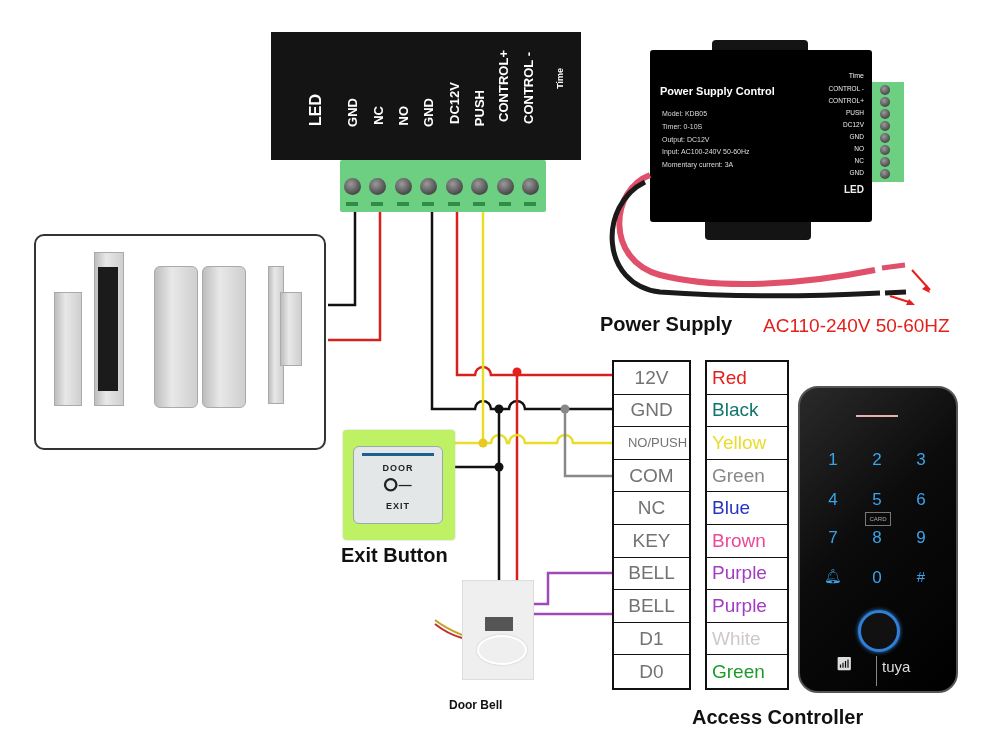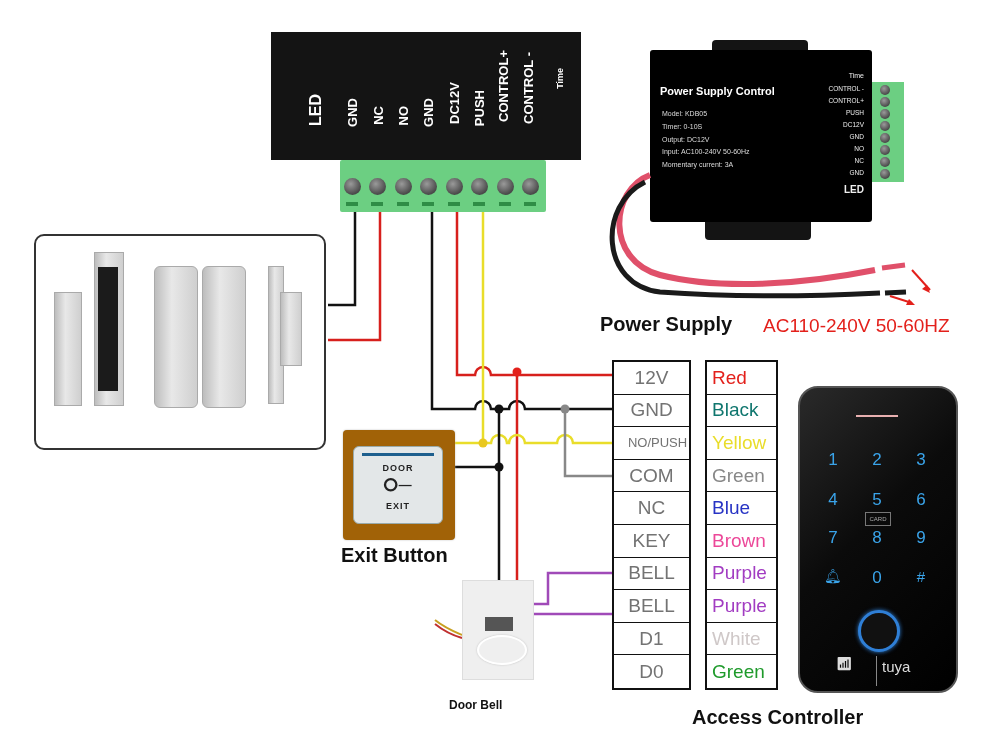--- a/index.html
+++ b/index.html
@@ -26,31 +26,31 @@
   .ps-screw { position:absolute; left:8px; width:10px; height:10px; border-radius:50%; background:radial-gradient(circle at 40% 35%, #9a9a9a, #4a4a4a 70%); }
 
   .big-label { font-weight:bold; font-size:20px; color:#111; }
   .ac-label { font-size:19px; color:#e3201b; }
 
   
   .locks-panel { left:34px; top:234px; width:292px; height:216px; border:2px solid #333; border-radius:10px; box-sizing:border-box; background:#fff; }
   .lock-part { position:absolute; background:linear-gradient(90deg,#bdbdbd,#e8e8e8 40%,#cfcfcf); border:1px solid #aaa; }
 
   
-  .exit-outer { left:343px; top:430px; width:112px; height:110px; background:#a16207; border-radius:4px; box-shadow:0 0 2px #bbb; }
+  .exit-outer { left:343px; top:430px; width:112px; height:110px; background:#bef264; border-radius:4px; box-shadow:0 0 2px #bbb; }
   .exit-inner { position:absolute; left:10px; top:16px; width:88px; height:76px; background:#e3e7e8; border:1px solid #9aa; border-radius:6px; }
   .exit-bar { position:absolute; left:8px; top:6px; width:72px; height:3px; background:#1d5f8e; }
   .exit-text { position:absolute; width:100%; text-align:center; font-size:9px; font-weight:bold; letter-spacing:1px; color:#222; }
 
   
   .bell-body { left:462px; top:580px; width:70px; height:98px; background:#efefef; border:1px solid #ddd; }
 
   
   .pin-table { left:612px; top:360px; width:79px; border:2px solid #111; box-sizing:border-box; }
-  .color-table { left:705px; top:360px; width:73px; border:2px solid #111; box-sizing:border-box; }
+  .color-table { left:705px; top:360px; width:84px; border:2px solid #111; box-sizing:border-box; }
   .cell { height:32.6px; border-bottom:1.5px solid #111; box-sizing:border-box; display:flex; align-items:center; font-size:19px; }
   .cell:last-child { border-bottom:none; }
   .pin-table .cell { justify-content:center; color:#737373; }
   .color-table .cell { padding-left:5px; }
   .small { font-size:13px !important;padding-left:12px; }
 
   
   .keypad { left:798px; top:386px; width:160px; height:307px; background:linear-gradient(135deg,#2a2a2a 0%,#0b0b0b 45%,#000 100%); border-radius:20px; border:2px solid #555; box-sizing:border-box; }
   .key { position:absolute; color:#3aa4ea; font-size:17px; text-align:center; width:24px; }
   .card-box { position:absolute; left:65px; top:124px; width:24px; height:12px; border:1px solid #777; color:#aaa; font-size:6px; text-align:center; line-height:12px; }

